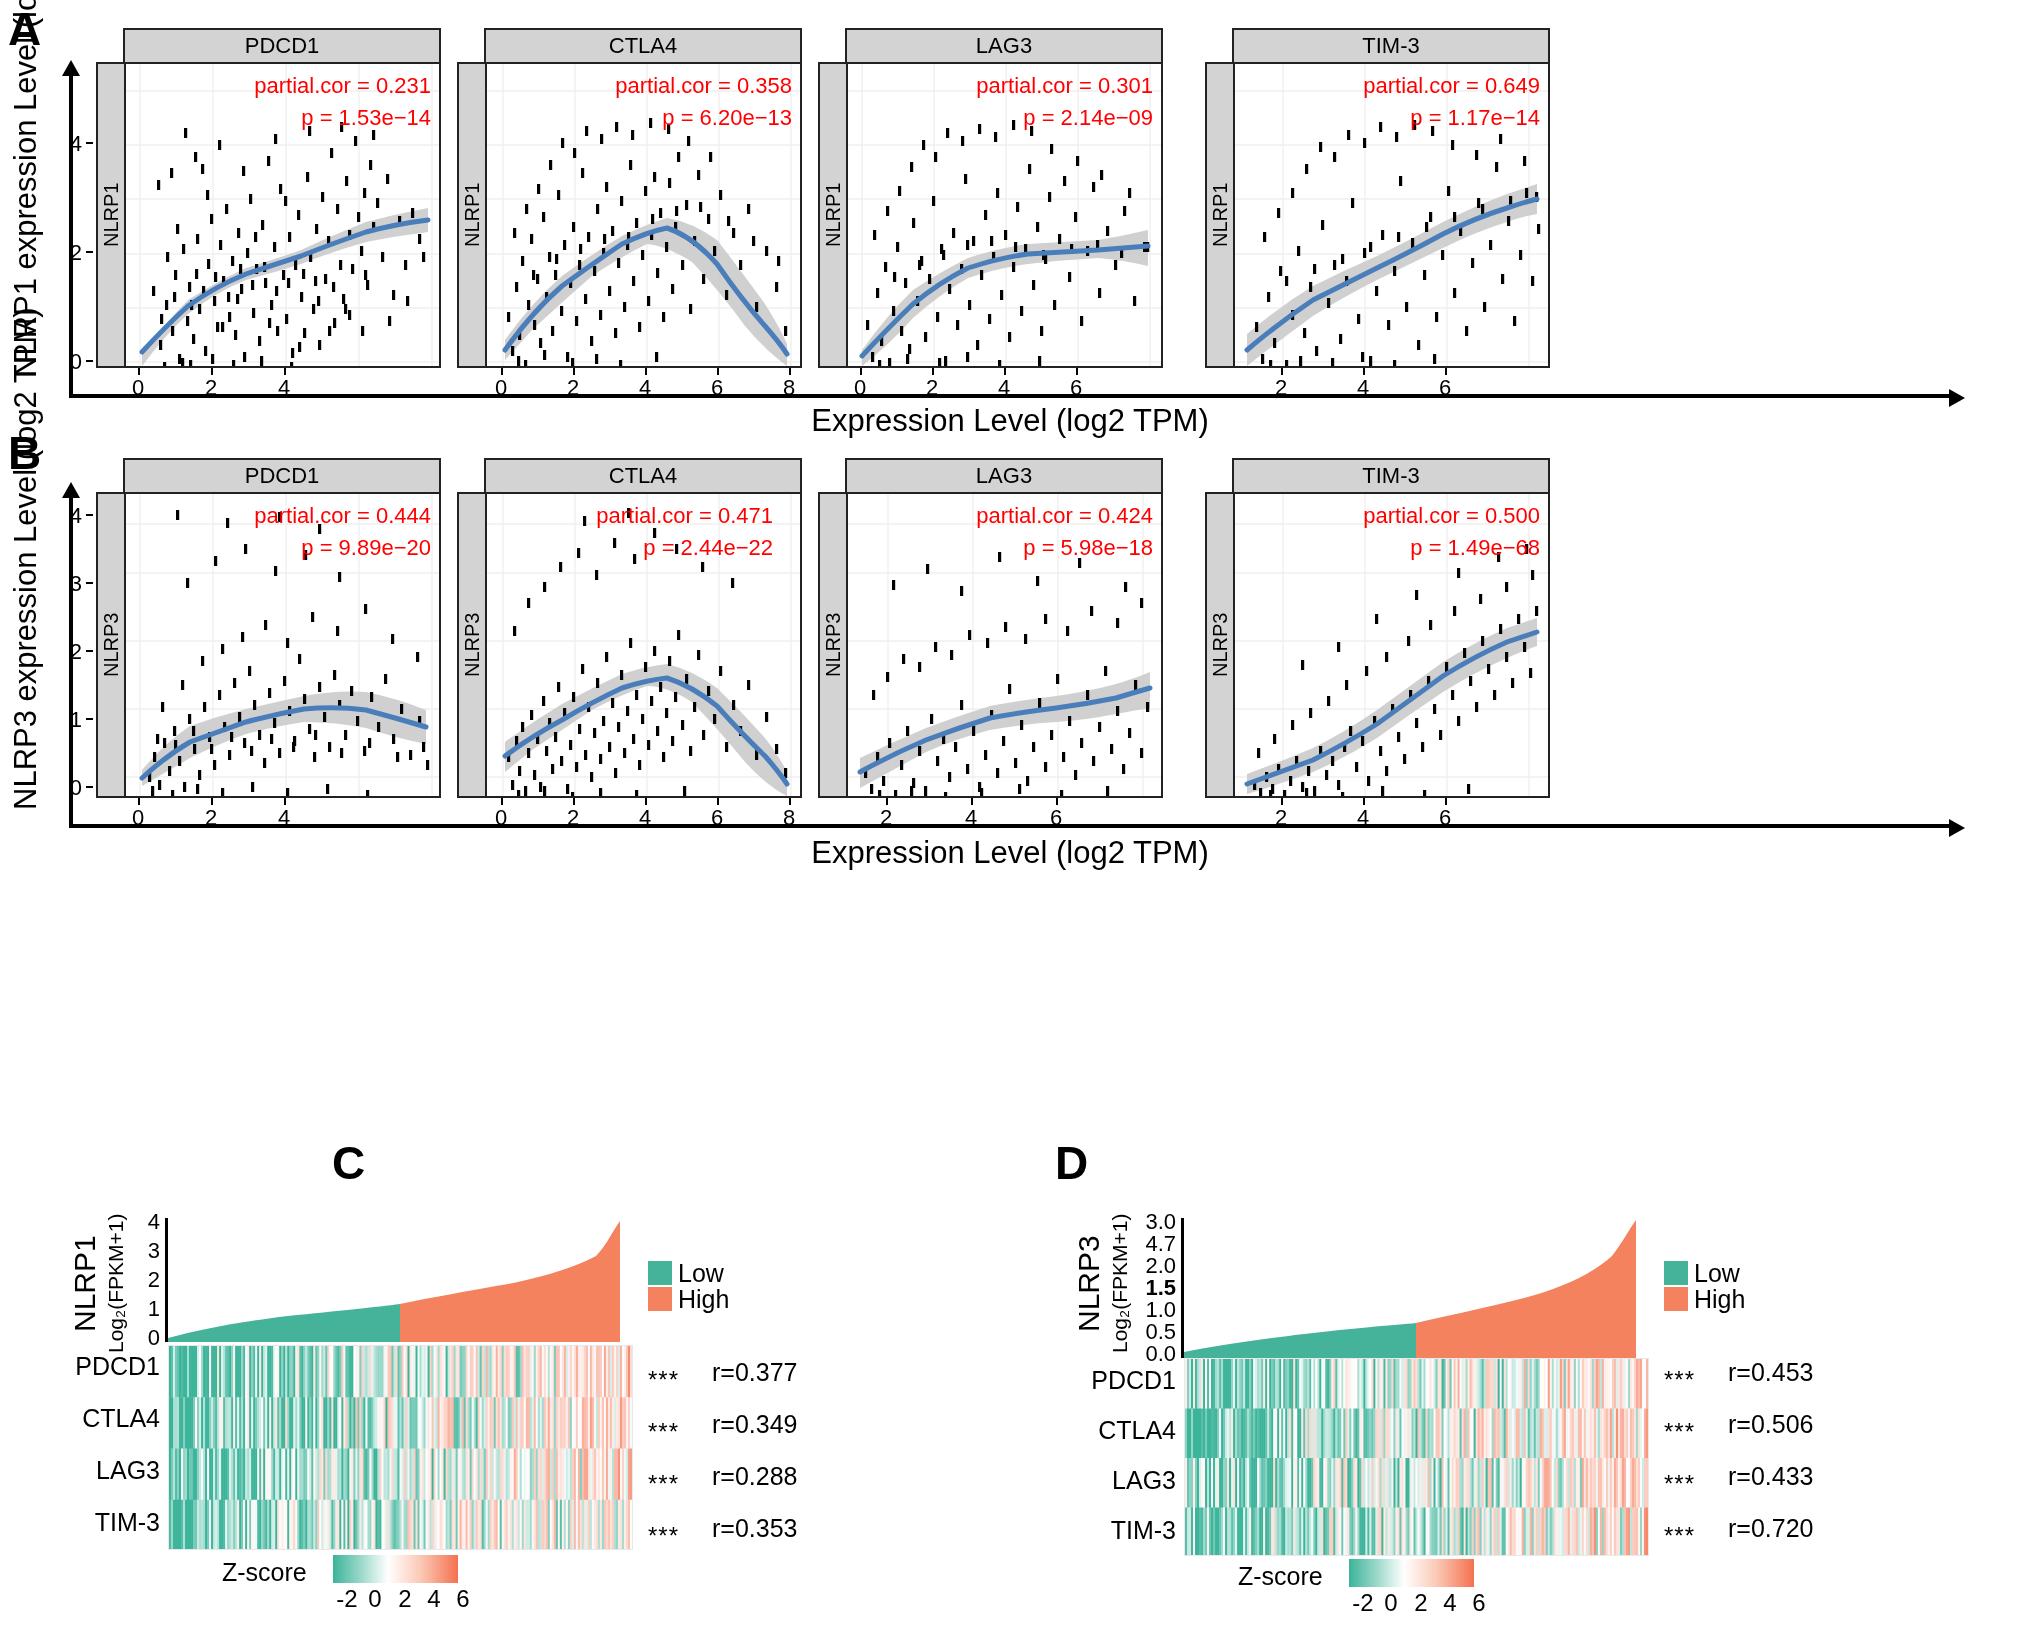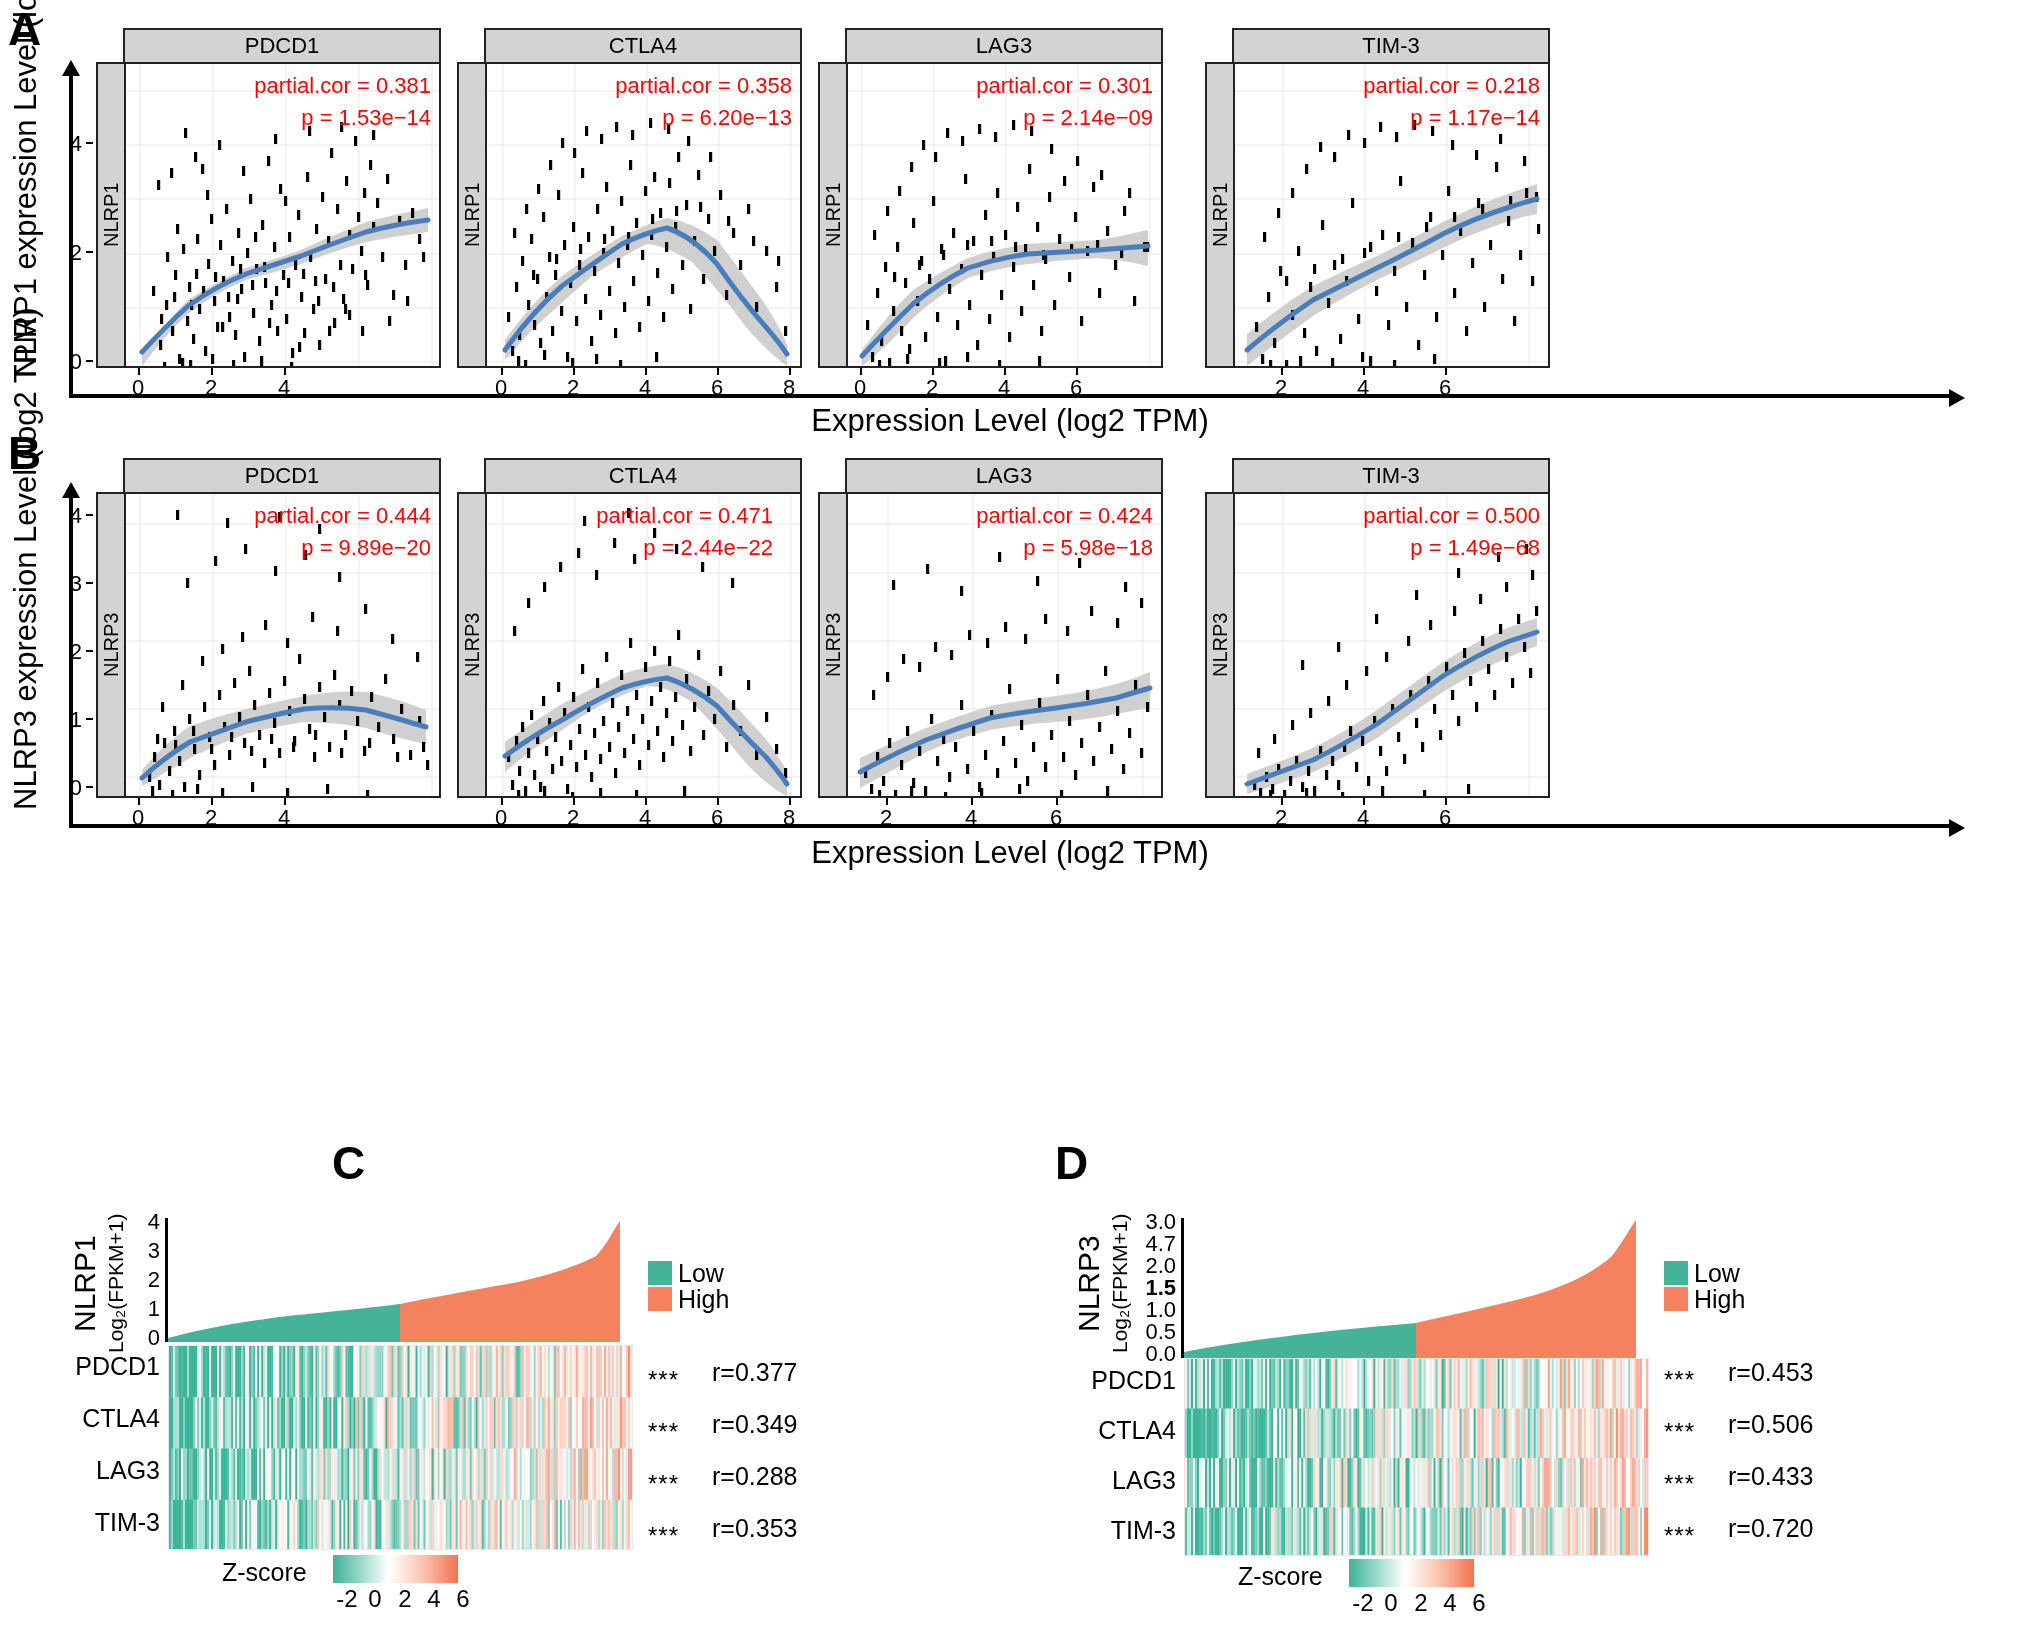--- a/index.html
+++ b/index.html
@@ -285,21 +285,21 @@
         <rect x="176" y="205" width="3.2" height="10"></rect>
       <rect x="191" y="232" width="3.2" height="10"></rect>
         <rect x="206" y="218" width="3.2" height="10"></rect>
       <rect x="222" y="246" width="3.2" height="10"></rect>
         <rect x="235" y="262" width="3.2" height="10"></rect>
     </g>
     <path d="M16,288 Q40,262 62,242 Q90,222 120,210 Q150,200 175,192 Q205,180 240,168 Q270,160 302,156" fill="none" stroke="#4a7ebb" stroke-width="5" stroke-linecap="round"></path>
   </svg>
 </div>
 <div class="stat-text" style="left:241px; top:70px; width:190px;">
-  <div>partial.cor = 0.381</div>
+  <div>partial.cor = 0.231</div>
   <div>p = 1.53e−14</div>
 </div>
 <div class="xtickmark" style="left:138px; top:368px;"></div>
 <div class="xtick" style="left:124px; top:375px; width:28px;">0</div>
 <div class="xtickmark" style="left:211px; top:368px;"></div>
 <div class="xtick" style="left:197px; top:375px; width:28px;">2</div>
 <div class="xtickmark" style="left:284px; top:368px;"></div>
 <div class="xtick" style="left:270px; top:375px; width:28px;">4</div>
 
 <div class="facet-strip" style="left:484px; top:28px; width:318px; height:36px;">CTLA4</div>
@@ -670,21 +670,21 @@
         <rect x="190" y="158" width="3.2" height="10"></rect>
       <rect x="218" y="148" width="3.2" height="10"></rect>
         <rect x="246" y="140" width="3.2" height="10"></rect>
       <rect x="274" y="132" width="3.2" height="10"></rect>
         <rect x="300" y="128" width="3.2" height="10"></rect>
     </g>
     <path d="M12,286 Q45,258 78,236 Q110,220 142,204 Q175,188 208,170 Q240,154 272,144 Q290,138 302,135" fill="none" stroke="#4a7ebb" stroke-width="5" stroke-linecap="round"></path>
   </svg>
 </div>
 <div class="stat-text" style="left:1350px; top:70px; width:190px;">
-  <div>partial.cor = 0.218</div>
+  <div>partial.cor = 0.649</div>
   <div>p = 1.17e−14</div>
 </div>
 <div class="xtickmark" style="left:1281px; top:368px;"></div>
 <div class="xtick" style="left:1267px; top:375px; width:28px;">2</div>
 <div class="xtickmark" style="left:1363px; top:368px;"></div>
 <div class="xtick" style="left:1349px; top:375px; width:28px;">4</div>
 <div class="xtickmark" style="left:1445px; top:368px;"></div>
 <div class="xtick" style="left:1431px; top:375px; width:28px;">6</div>
 
 <div class="panel-letter" style="left:8px; top:430px;">B</div>

